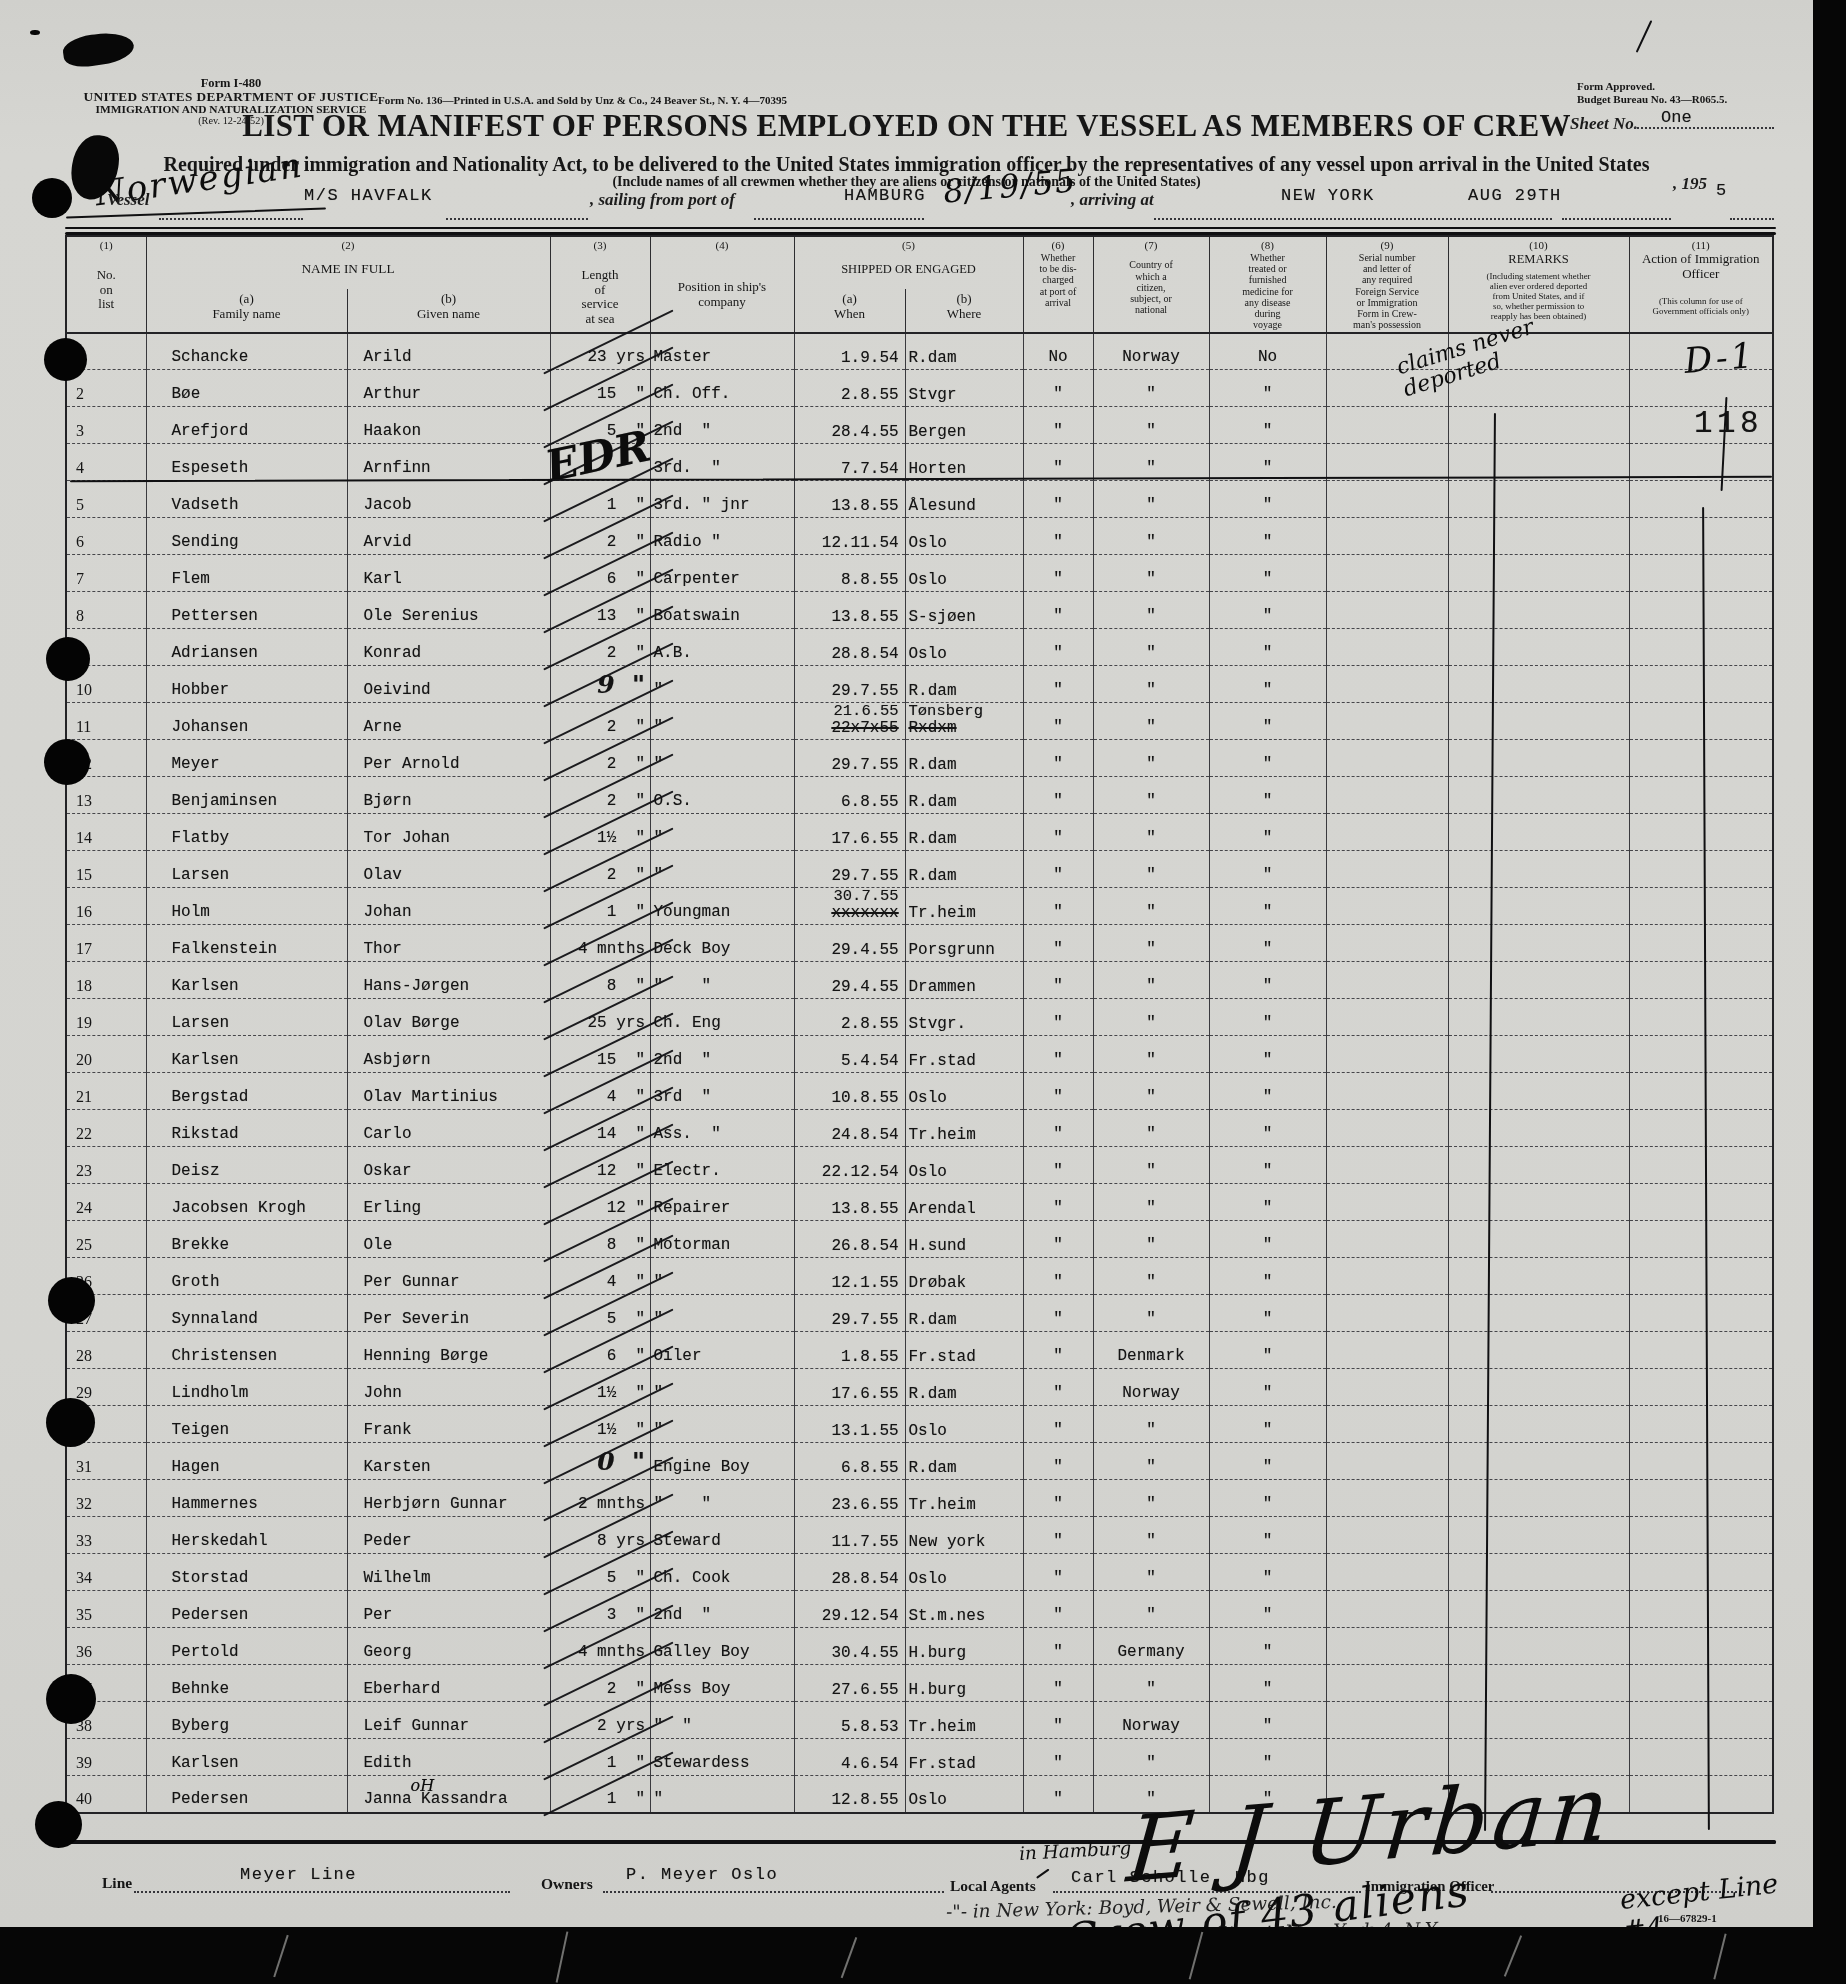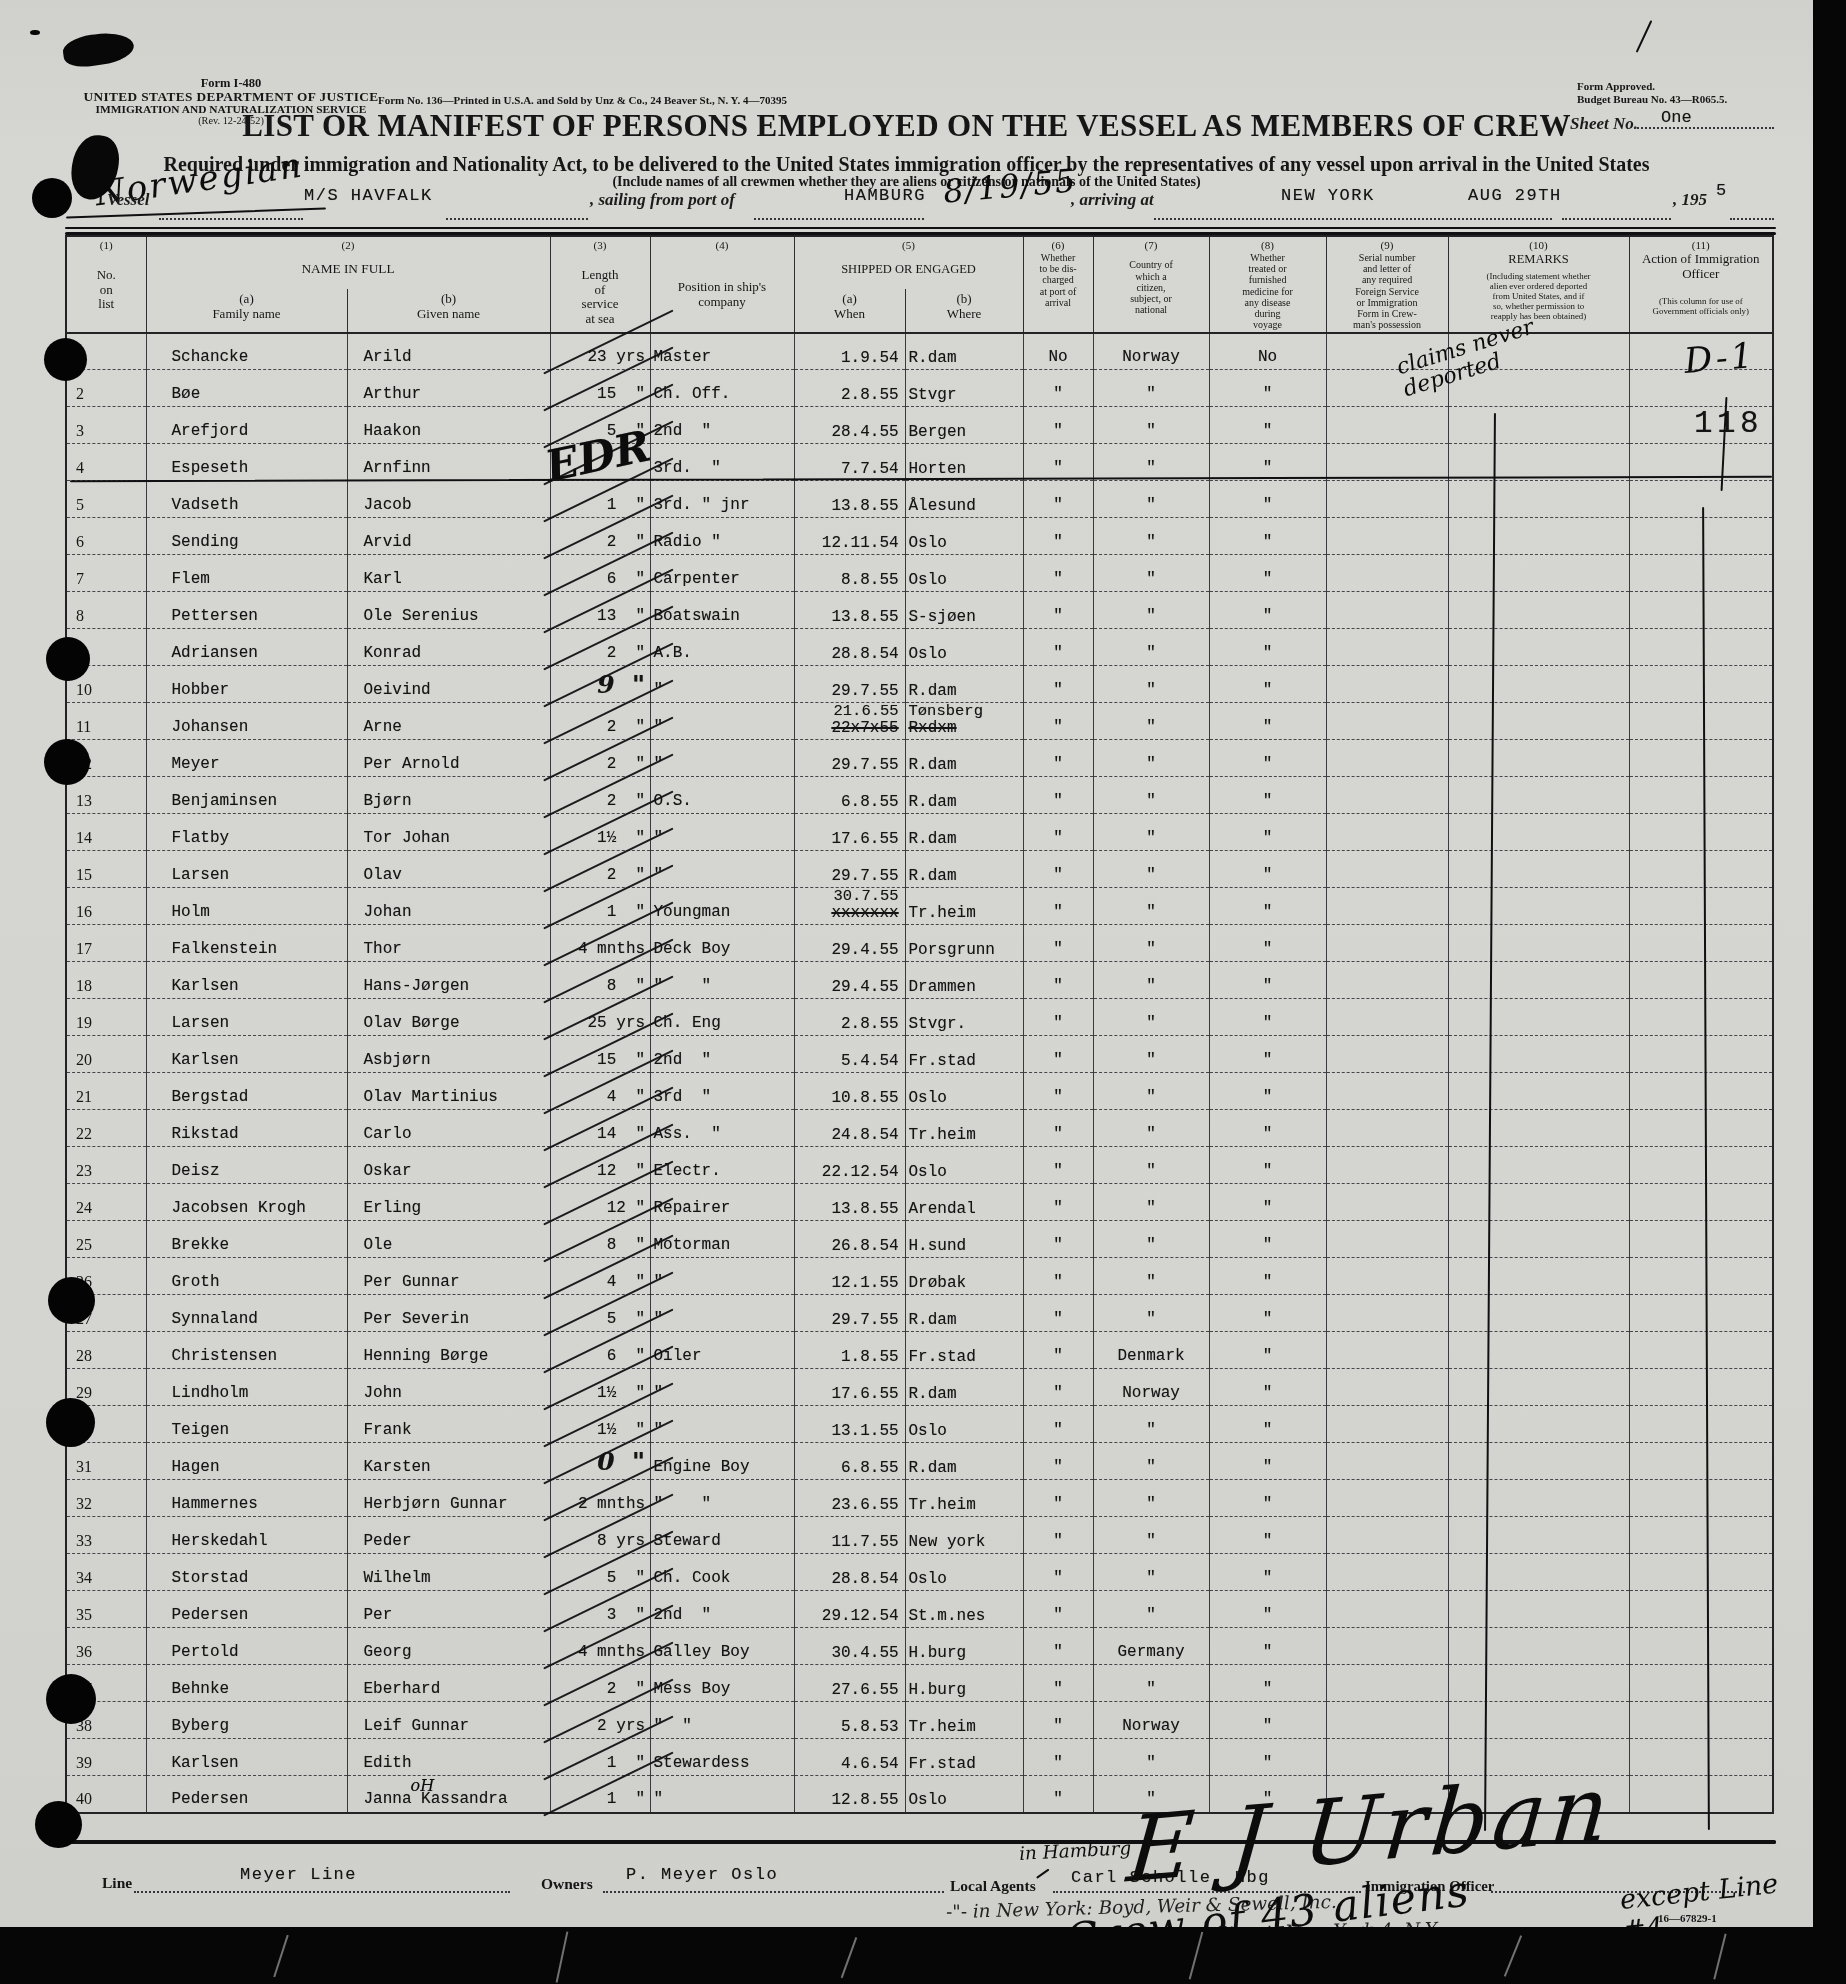--- a/index.html
+++ b/index.html
@@ -124,21 +124,21 @@
     <i class="leader" style="left:446px;top:218px;width:142px;"></i>
     <span class="abs vl-lbl lbl" style="left:590px;top:190px;">, sailing from port of</span>
     <i class="leader" style="left:754px;top:218px;width:170px;"></i>
     <span class="abs vl-typed typed" style="left:844px;top:186px;">HAMBURG</span>
     <span class="abs hand hw-date">8/19/55</span>
     <span class="abs vl-lbl lbl" style="left:1071px;top:190px;">, arriving at</span>
     <i class="leader" style="left:1154px;top:218px;width:398px;"></i>
     <span class="abs vl-typed typed" style="left:1281px;top:186px;">NEW YORK</span>
     <span class="abs vl-typed typed" style="left:1468px;top:186px;">AUG 29TH</span>
     <i class="leader" style="left:1562px;top:218px;width:109px;"></i>
-    <span class="abs vl-lbl lbl" style="left:1673px;top:190px;">, 195</span>
+    <span class="abs vl-lbl lbl" style="left:1673px;top:174px;">, 195</span>
     <span class="abs vl-typed typed" style="left:1716px;top:181px;">5</span>
     <i class="leader" style="left:1730px;top:218px;width:44px;"></i>
 
     <div class="hline" style="left:65px;top:227px;width:1711px;height:2.2px;"></div>
     <div class="hline" style="left:65px;top:232px;width:1711px;height:3px;"></div>
 
     <table class="manifest">
       <colgroup>
         <col style="width:80px">
           <col style="width:201px">

